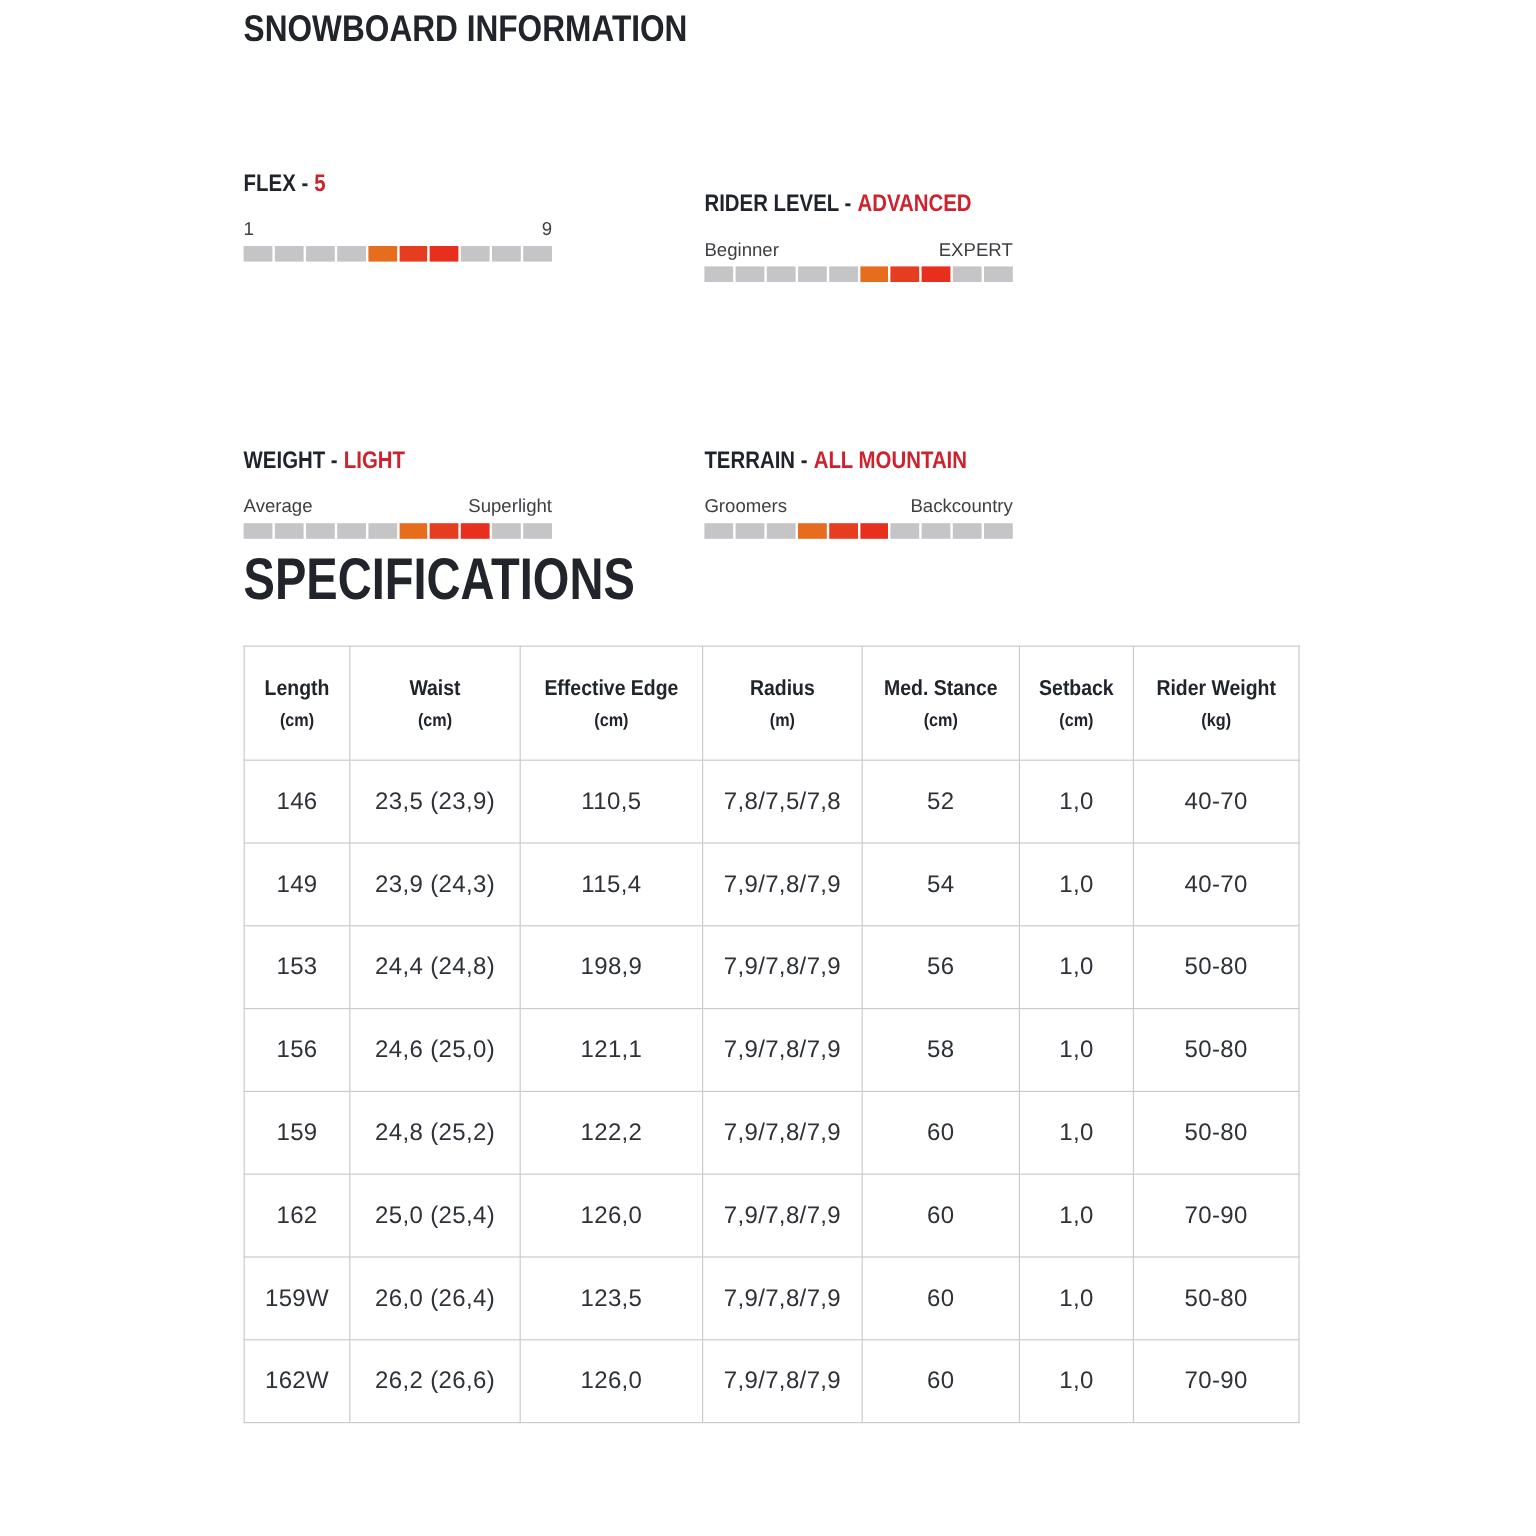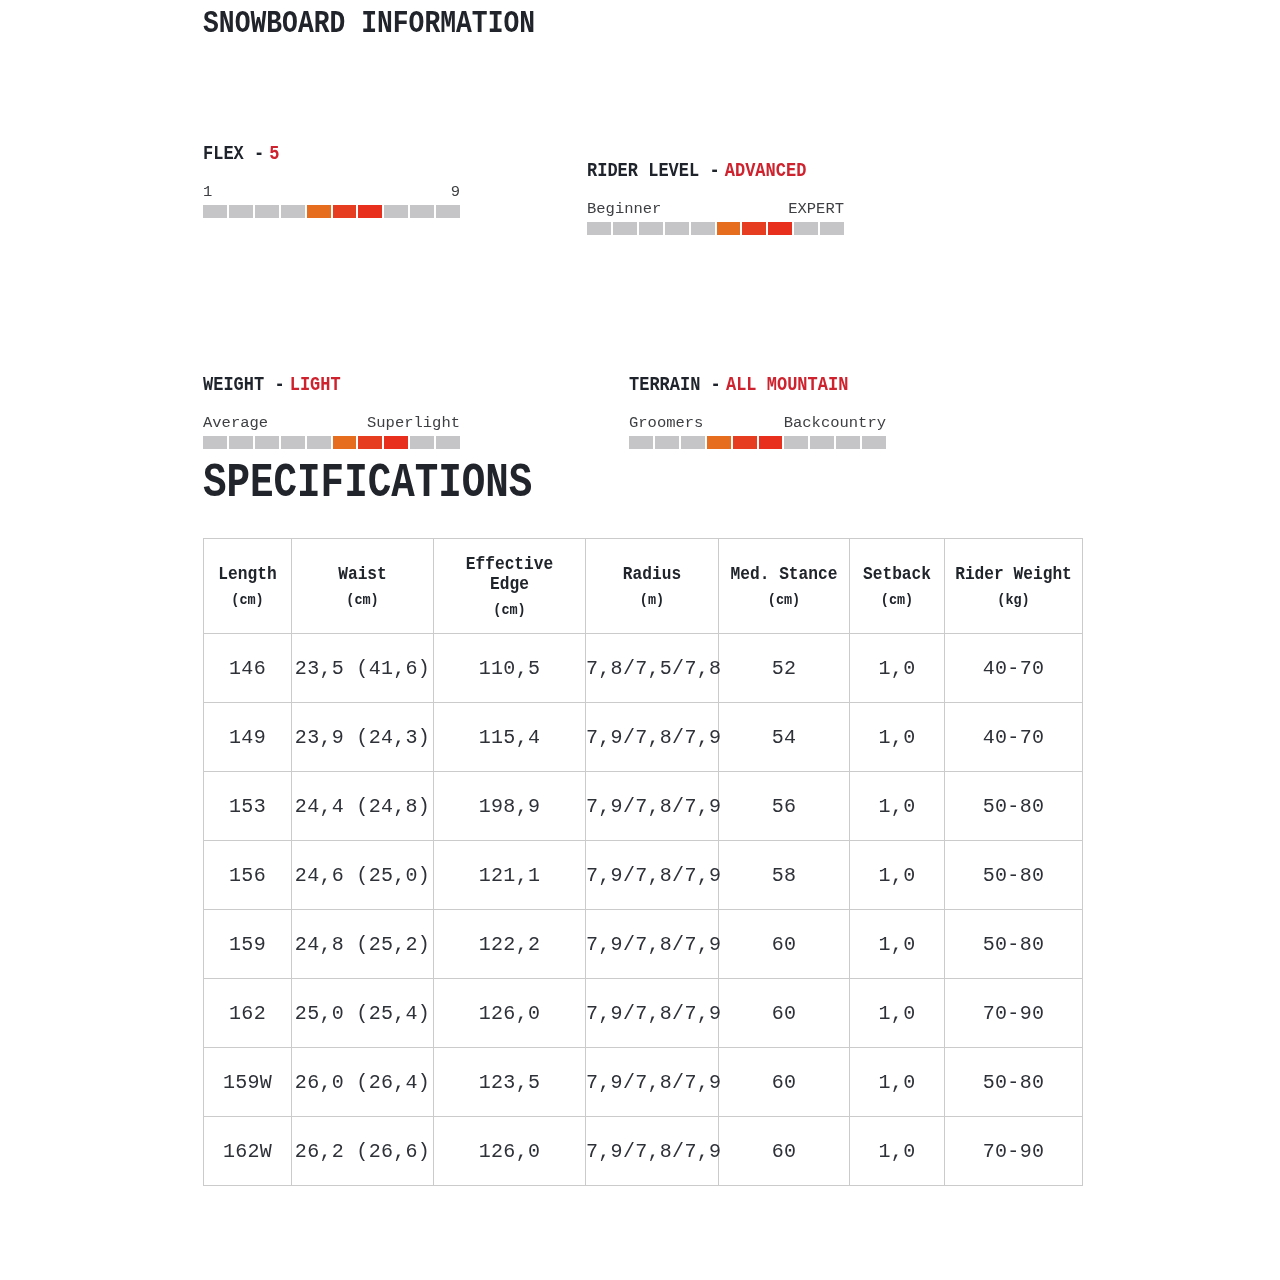--- a/index.html
+++ b/index.html
@@ -1,21 +1,21 @@
 <!DOCTYPE html>
 <html><head>
 <meta charset="utf-8">
 <style>
   html, body { margin: 0; padding: 0; background: #ffffff; }
   .page {
     position: relative;
     width: 1280px;
     height: 1280px;
     background: #ffffff;
-    font-family: Liberation Mono, monospace;
+    font-family: Liberation Sans, sans-serif;
     overflow: hidden;
   }
 
   
   .main-title {
     position: absolute;
     left: 203px;
     top: 6px;
     font-size: 31px;
     font-weight: bold;
@@ -35,21 +35,21 @@
     transform: scaleX(0.80);
     transform-origin: left top;
     white-space: nowrap;
   }
 
   
   .meter { position: absolute; width: 257px; }
   .meter-flex    { left: 203px; top: 142px; }
   .meter-rider   { left: 587px; top: 159px; }
   .meter-weight  { left: 203px; top: 373px; text-align: center; }
-  .meter-terrain { left: 587px; top: 373px; margin-left: 42px; }
+  .meter-terrain { left: 587px; top: 373px; }
 
   .meter-title {
     display: flex;
     gap: 6px;
     font-size: 20px;
     font-weight: bold;
     color: #1f232b;
     transform: scaleX(0.85);
     transform-origin: left top;
     white-space: nowrap;
@@ -254,21 +254,21 @@
               <div class="th-inner">
                 <div class="th-label">Rider Weight</div>
                 <div class="th-unit">(kg)</div>
               </div>
             </th>
         </tr>
       </thead>
       <tbody>
           <tr>
             <td>146</td>
-            <td>23,5 (41,6)</td>
+            <td>23,5 (23,9)</td>
             <td>110,5</td>
             <td>7,8/7,5/7,8</td>
             <td>52</td>
             <td>1,0</td>
             <td>40-70</td>
           </tr>
           <tr>
             <td>149</td>
             <td>23,9 (24,3)</td>
             <td>115,4</td>

